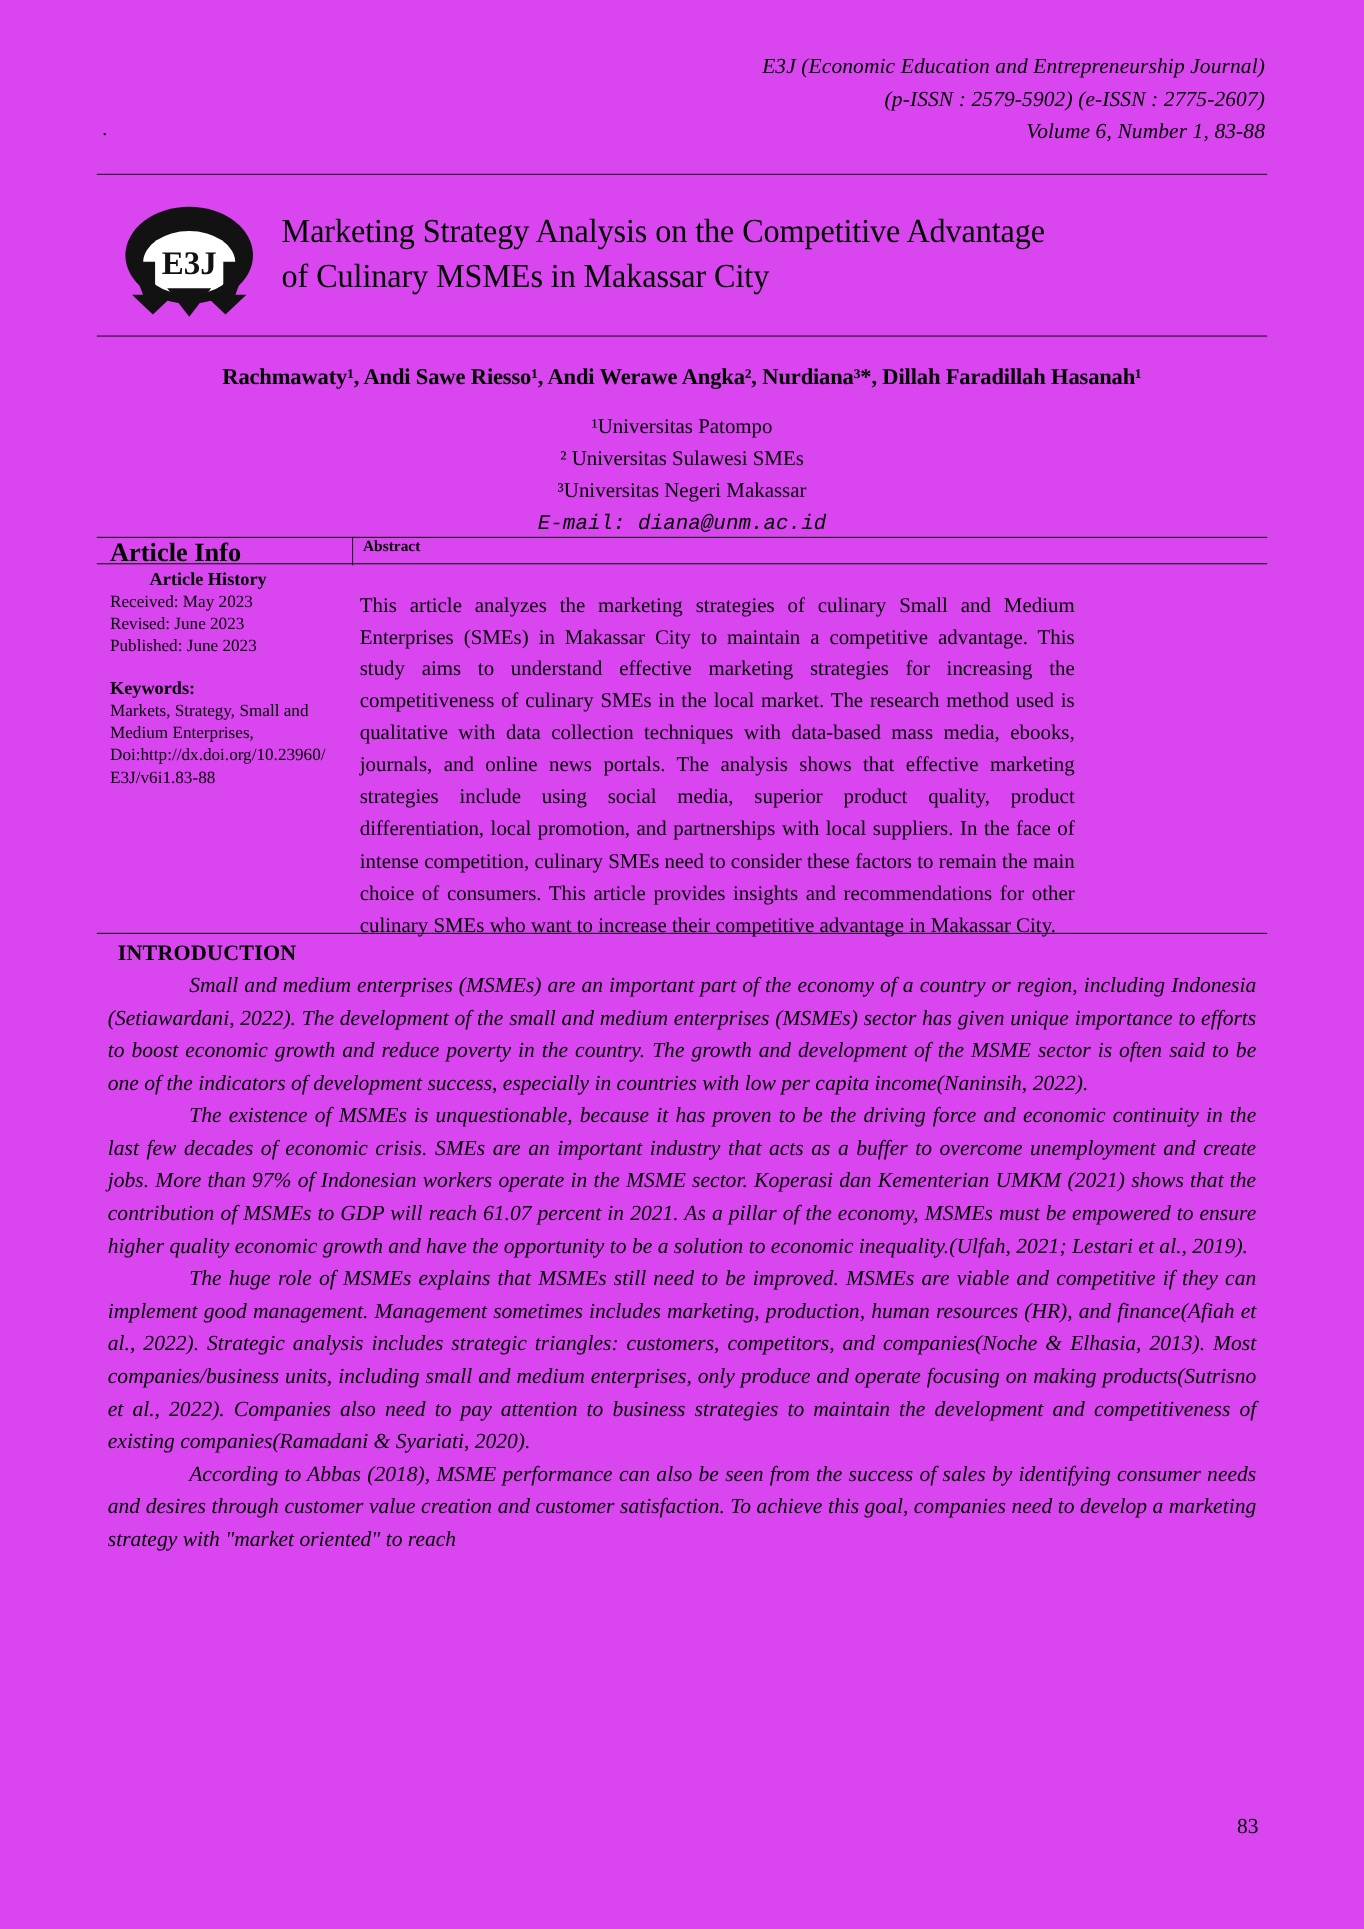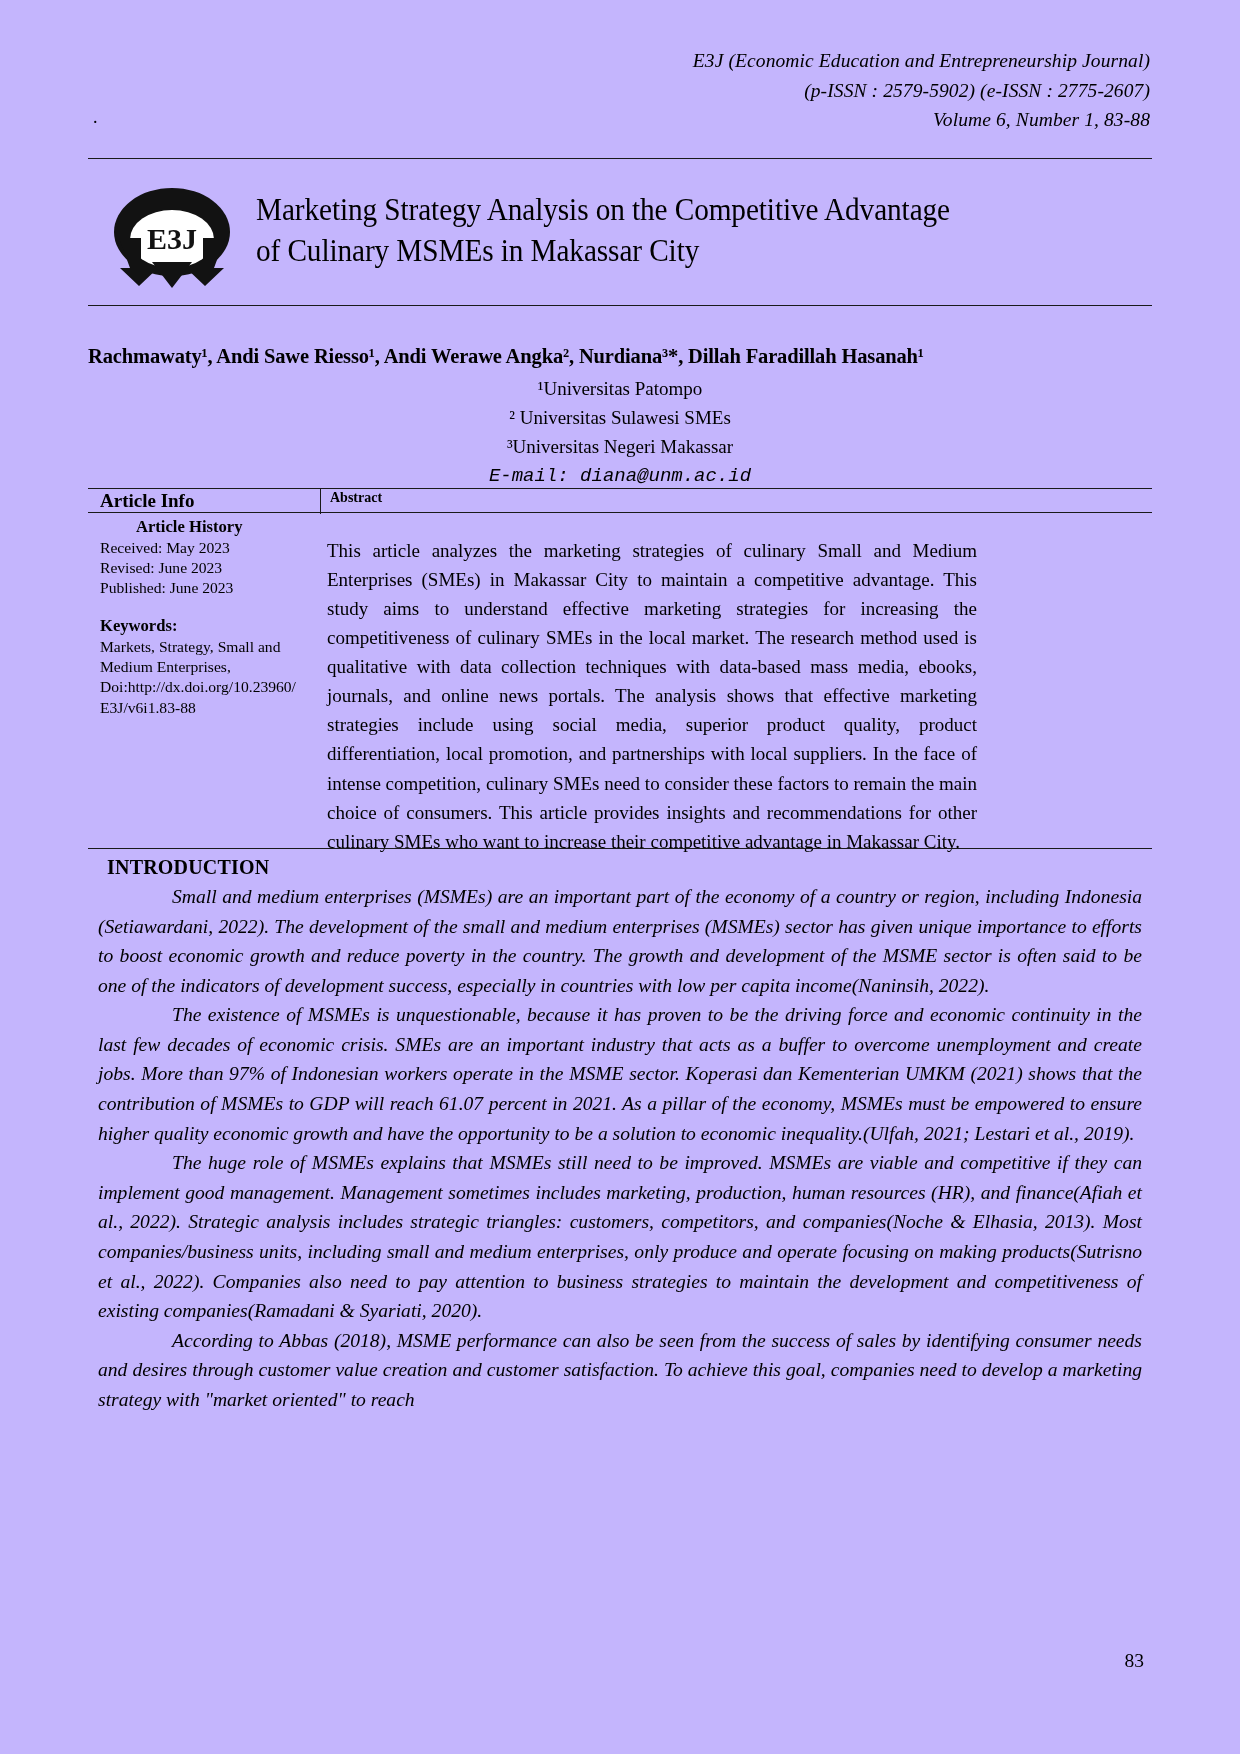--- a/index.html
+++ b/index.html
@@ -5,21 +5,21 @@
 <style>
   html, body {
     margin: 0;
     padding: 0;
     background: #ffffff;
   }
   .page {
     position: relative;
     width: 1240px;
     height: 1754px;
-    background: #c4b5fd;
+    background: #d946ef;
     margin: 0 auto;
     box-sizing: border-box;
     font-family: "Liberation Serif", "DejaVu Serif", serif;
     color: #000000;
     overflow: hidden;
   }
 
   
   .masthead {
     position: absolute;
@@ -88,22 +88,23 @@
     padding-top: 14px;
     transform: scaleX(0.96);
     transform-origin: left top;
   }
   .paper-title div { white-space: nowrap; }
 
   
   .authors {
     position: absolute;
     left: 88px;
-    top: 345px;
-    width: 1064px;
+    top: 332px;
+    width: 1064px;
+    text-align: center;
     font-weight: bold;
     font-size: 20.5px;
     letter-spacing: -0.15px;
   }
   .affil {
     position: absolute;
     left: 88px;
     top: 375px;
     width: 1064px;
     text-align: center;
@@ -111,21 +112,21 @@
     line-height: 1.52;
   }
   .affil .email { font-style: italic; font-family: Liberation Mono, monospace; }
 
   
   .info-head-left {
     position: absolute;
     left: 100px;
     top: 490px;
     font-weight: bold;
-    font-size: 19px;
+    font-size: 24px;
   }
   .info-head-right {
     position: absolute;
     left: 330px;
     top: 490px;
     font-weight: bold;
     font-size: 14px;
   }
   .vline {
     position: absolute;

